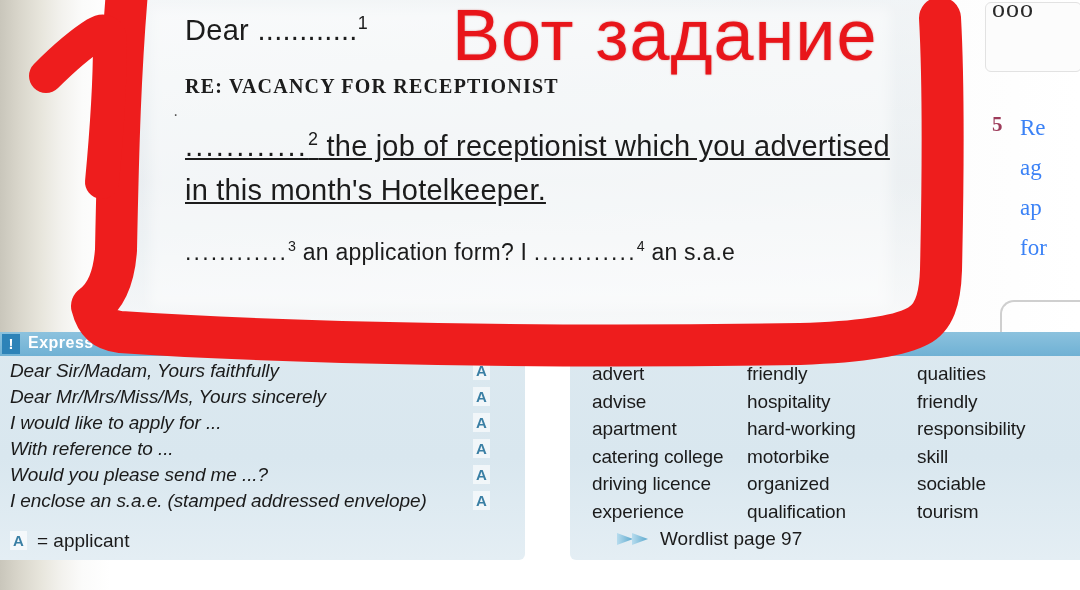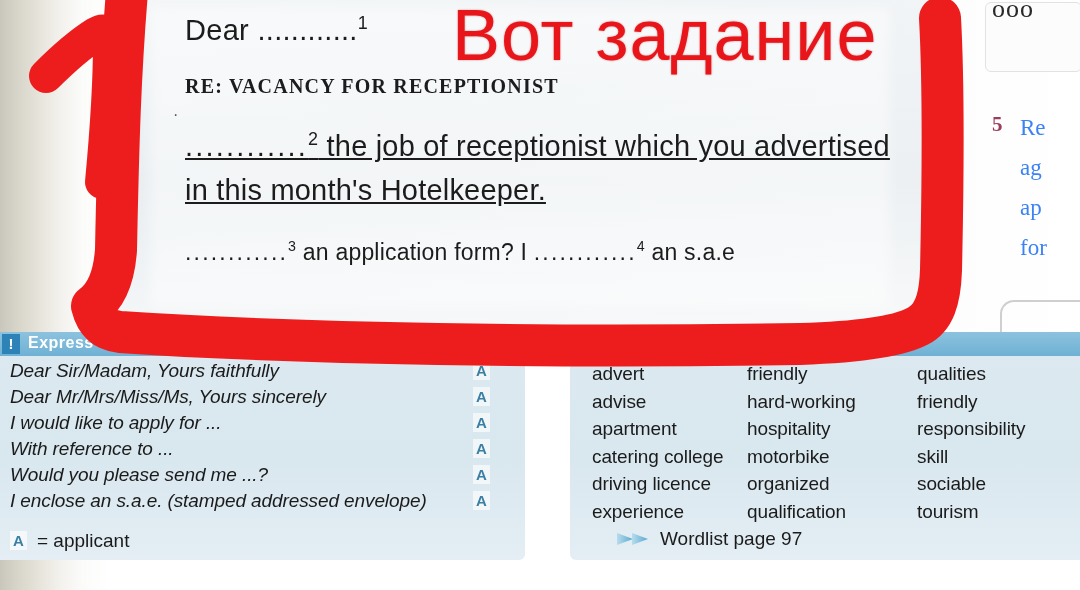--- a/index.html
+++ b/index.html
@@ -408,22 +408,22 @@
       <div class="word-col">
         <div class="word">advert</div>
         <div class="word">advise</div>
         <div class="word">apartment</div>
         <div class="word">catering college</div>
         <div class="word">driving licence</div>
         <div class="word">experience</div>
       </div>
       <div class="word-col wide">
         <div class="word">friendly</div>
+        <div class="word">hospitality</div>
         <div class="word">hard-working</div>
-        <div class="word">hospitality</div>
         <div class="word">motorbike</div>
         <div class="word">organized</div>
         <div class="word">qualification</div>
       </div>
       <div class="word-col">
         <div class="word">qualities</div>
         <div class="word">friendly</div>
         <div class="word">responsibility</div>
         <div class="word">skill</div>
         <div class="word">sociable</div>

